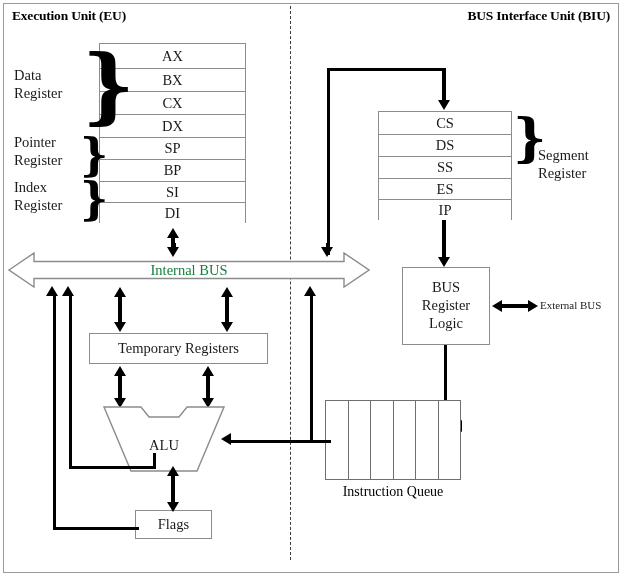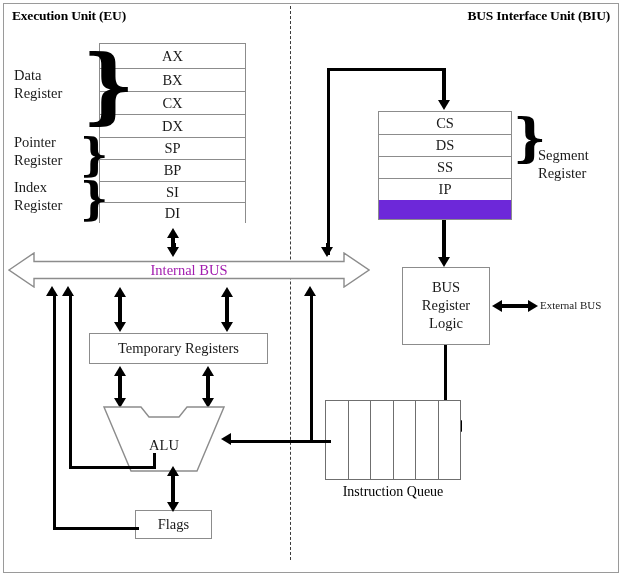--- a/index.html
+++ b/index.html
@@ -113,21 +113,21 @@
 
   
   #internal-bus{
     position:absolute;
     left:8px;top:252px;width:362px;height:36px;
   }
   #internal-bus svg{display:block;}
   #internal-bus .bus-label{
     position:absolute;left:0;top:0;width:100%;height:100%;
     display:flex;align-items:center;justify-content:center;
-    font-size:14.5px;color:#a21caf;
+    font-size:14.5px;color:#15803d;
     pointer-events:none;
   }
 
   
   #alu{position:absolute;left:103px;top:406px;width:122px;height:66px;}
   #alu svg{display:block;}
   #alu .alu-label{
     position:absolute;left:0;top:0;width:100%;height:100%;
     display:flex;align-items:center;justify-content:center;
     font-size:14.5px;color:#1a1a1a;padding-top:12px;box-sizing:border-box;
@@ -179,20 +179,21 @@
 
   <div class="arr-up" style="left:165px;top:228px;width:16px;height:26px;">
     <div class="head"></div>
       <div class="shaft" style="height:17px;"></div>
   </div>
 
   <div class="reg-stack" id="segment-registers" style="left:378px;top:111px;width:134px;height:109px;">
     <div class="reg-cell" style="height:23px;">CS</div>
     <div class="reg-cell" style="height:22px;">DS</div>
     <div class="reg-cell" style="height:22px;">SS</div>
+    <div class="reg-cell" style="height:21px;">ES</div>
     <div class="reg-cell" style="height:21px;">IP</div>
   </div>
 
   <div class="brace" id="brace-segment" style="left:513px;top:112px;font-size:52px;">}</div>
   <div class="label" id="lbl-segment" style="left:538px;top:146px;">Segment
 Register</div>
 
   <div class="wire wire-v" style="left:327px;top:68px;height:187px;"></div>
   <div class="wire wire-h" style="left:327px;top:68px;width:118px;"></div>
   <div class="arr-down" style="left:436px;top:68px;width:16px;height:42px;">

